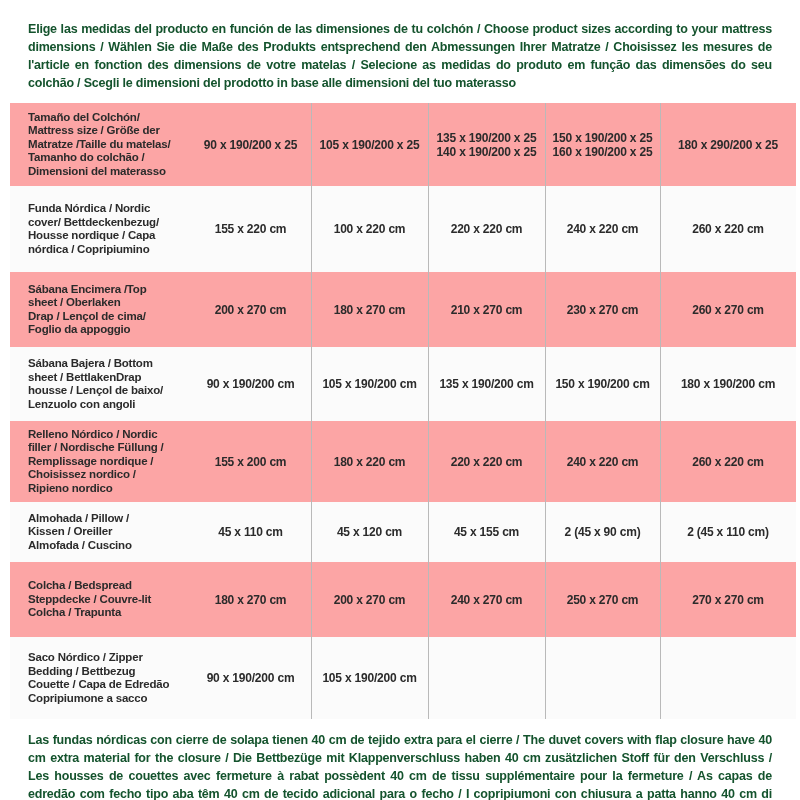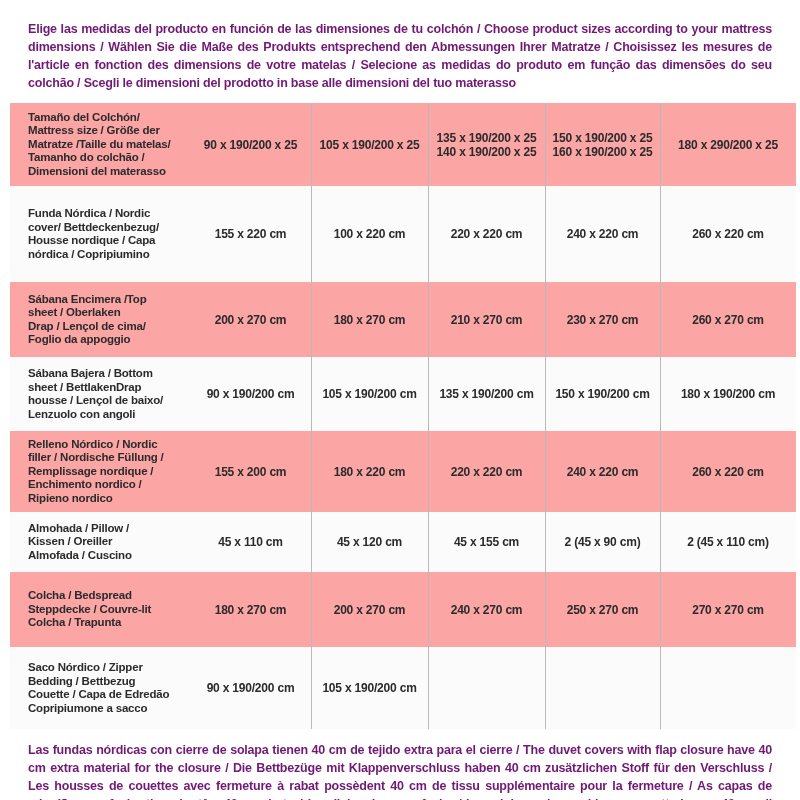--- a/index.html
+++ b/index.html
@@ -17,21 +17,21 @@
     height: 800px;
     color: #2b2b2b;
   }
   .intro, .footnote {
     margin: 0 28px;
     font-size: 12.5px;
     font-weight: 700;
     line-height: 18px;
     letter-spacing: -0.2px;
     text-align: justify;
-    color: #701a75;
+    color: #14532d;
   }
   .intro { padding-top: 20px; }
   .footnote { margin-top: 12px; }
 
   .size-table {
     position: relative;
     margin: 11px 4px 0 10px;
     width: 786px;
   }
   .trow {
@@ -83,21 +83,21 @@
 Dimensioni del materasso</div>
       <div class="cell">90 x 190/200 x 25</div>
       <div class="cell">105 x 190/200 x 25</div>
       <div class="cell">135 x 190/200 x 25
 140 x 190/200 x 25</div>
       <div class="cell">150 x 190/200 x 25
 160 x 190/200 x 25</div>
       <div class="cell">180 x 290/200 x 25</div>
     </div>
 
-    <div class="trow white" style="height:96px">
+    <div class="trow white" style="height:86px">
       <div class="cell label">Funda Nórdica /  Nordic
 cover/ Bettdeckenbezug/
 Housse nordique  / Capa
 nórdica / Copripiumino</div>
       <div class="cell">155 x 220 cm</div>
       <div class="cell">100 x 220 cm</div>
       <div class="cell">220 x 220 cm</div>
       <div class="cell">240 x 220 cm</div>
       <div class="cell">260 x 220 cm</div>
     </div>
@@ -123,21 +123,21 @@
       <div class="cell">105 x 190/200 cm</div>
       <div class="cell">135 x 190/200 cm</div>
       <div class="cell">150 x 190/200 cm</div>
       <div class="cell">180 x 190/200 cm</div>
     </div>
 
     <div class="trow gray" style="height:81px">
       <div class="cell label">Relleno Nórdico / Nordic
 filler / Nordische Füllung /
 Remplissage nordique /
-Enchimento nordico /
+Choisissez nordico /
 Ripieno nordico</div>
       <div class="cell">155 x 200 cm</div>
       <div class="cell">180 x 220 cm</div>
       <div class="cell">220 x 220 cm</div>
       <div class="cell">240 x 220 cm</div>
       <div class="cell">260 x 220 cm</div>
     </div>
 
     <div class="trow white" style="height:60px">
       <div class="cell label">Almohada  / Pillow /

